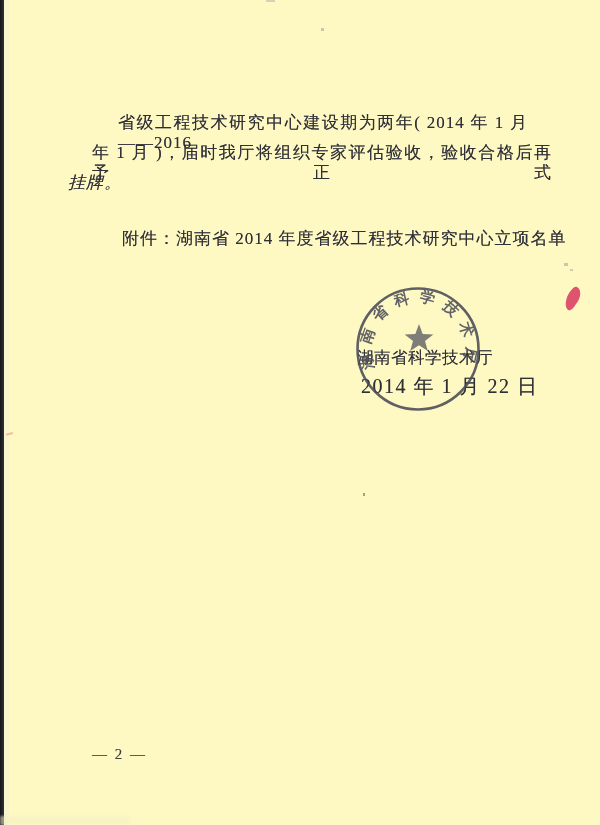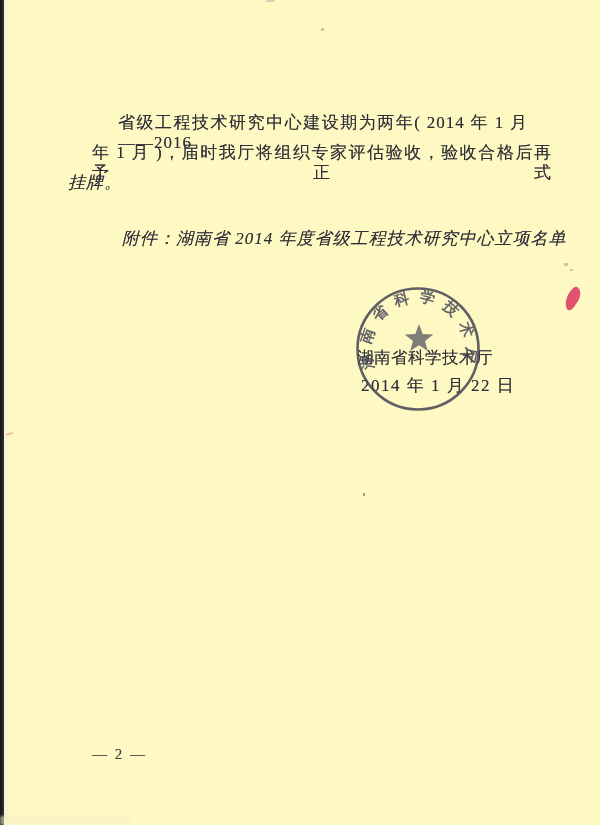--- a/index.html
+++ b/index.html
@@ -38,23 +38,23 @@
   .justified{
     width:460px;
     white-space:normal;
     text-align:justify;
     text-align-last:justify;
     box-sizing:border-box;
   }
   .line1{left:68px;top:113px;padding-left:50px;}
   .line2{left:68px;top:143px;margin-left:24px;}
   .line3{left:68px;top:173px;font-style:italic;}
-  .attachment{left:122px;top:229px;font-style:italic;}
+  .attachment{left:122px;top:229px;}
   .sig-org{left:357px;top:348px;font-size:16.5px;letter-spacing:0.5px;}
-  .sig-date{left:361px;top:376px;font-size:17px;letter-spacing:1.5px;}
+  .sig-date{left:361px;top:376px;font-size:20px;letter-spacing:1.5px;}
   .page-number{left:92px;top:744px;font-size:15px;letter-spacing:2px;color:#3f3f46;}
   
   .overlay{
     position:absolute;left:0;top:0;width:600px;height:825px;
     pointer-events:none;
   }
 </style>
 </head>
 <body>
 

